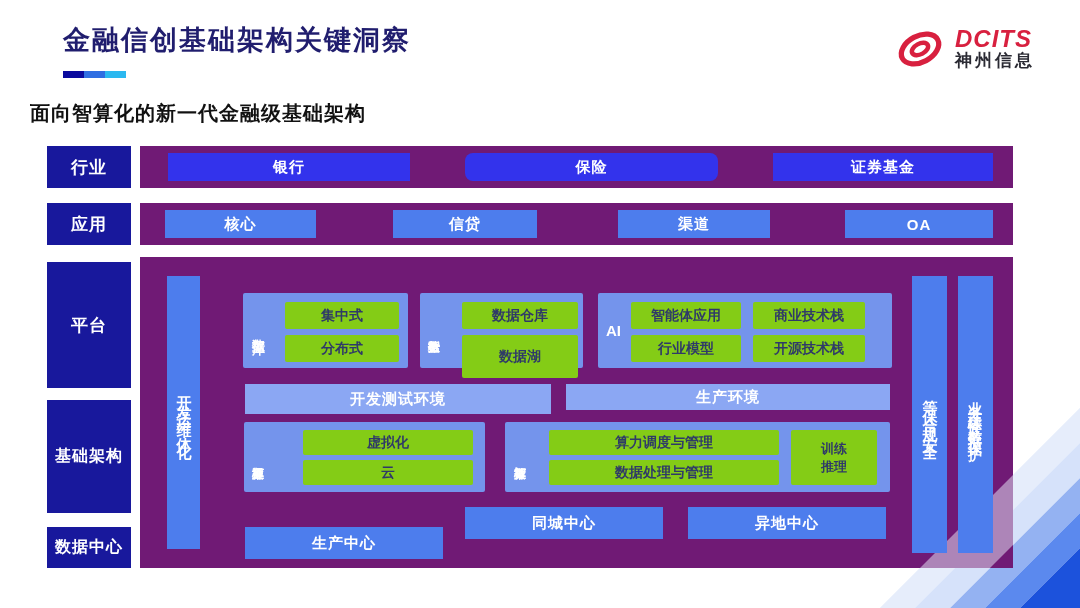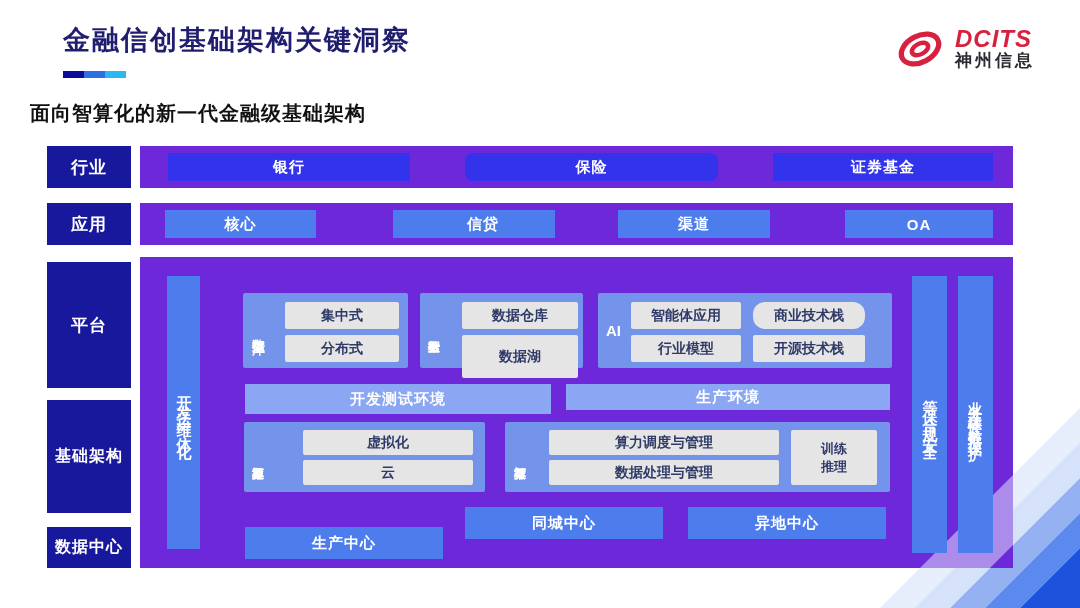--- a/index.html
+++ b/index.html
@@ -4,27 +4,27 @@
 <style>
   html,body{margin:0;padding:0;background:#fff;}
   .canvas{position:relative;width:1080px;height:608px;background:#fff;overflow:hidden;
           font-family:"Liberation Sans","DejaVu Sans",sans-serif;}
   .abs{position:absolute;}
   .flexc{display:flex;align-items:center;justify-content:center;}
   .title{font-size:27px;font-weight:bold;color:#201d6e;letter-spacing:2px;}
   .subtitle{font-size:20px;font-weight:bold;color:#111;letter-spacing:1px;}
   .useg{height:7px;display:inline-block;}
   .navy{background:#18189c;color:#fff;font-weight:bold;font-size:17px;letter-spacing:1px;}
-  .gray{background:#6d28d9;}
+  .gray{background:#701a75;}
   .btn1{background:#3333ec;color:#fff;font-weight:bold;font-size:15px;letter-spacing:1px;}
   .btn2{background:#4d7ded;color:#fff;font-weight:bold;font-size:15px;letter-spacing:1px;}
   .envbar{background:#8ba7f3;color:#fff;font-weight:bold;font-size:15px;letter-spacing:1px;}
   .group{background:#7494ec;border-radius:2px;}
   .glabel{color:#fff;font-weight:bold;font-size:13px;}
-  .lightbox{background:#e5e5e5;color:#2f3a68;font-weight:bold;font-size:14px;border-radius:2px;}
+  .lightbox{background:#84cc16;color:#2f3a68;font-weight:bold;font-size:14px;border-radius:2px;}
   .pillar{background:#4d7ded;color:#fff;font-weight:bold;}
   .vtext{writing-mode:vertical-rl;text-orientation:upright;}
   .band{position:absolute;inset:0;}
   .brand{color:#d8203f;font-weight:900;font-style:italic;font-size:24px;letter-spacing:1px;line-height:1;}
   .company{color:#2a2a33;font-weight:bold;font-size:17px;letter-spacing:3px;line-height:1.2;}
 </style>
 </head>
 <body>
 
 <div class="canvas">
@@ -64,21 +64,21 @@
   <div class="abs navy flexc" style="left:47px;top:527px;width:84px;height:41px;font-size:16px;">数据中心</div>
 
   <div class="abs gray" style="left:140px;top:146px;width:873px;height:42px;">
     <div class="abs btn1 flexc" style="left:28px;top:7px;width:242px;height:28px;">银行</div>
     <div class="abs btn1 flexc" style="left:325px;top:7px;width:253px;height:28px;border-radius:8px;">保险</div>
     <div class="abs btn1 flexc" style="left:633px;top:7px;width:220px;height:28px;">证券基金</div>
   </div>
 
   <div class="abs gray" style="left:140px;top:203px;width:873px;height:42px;">
     <div class="abs btn2 flexc" style="left:25px;top:7px;width:151px;height:28px;">核心</div>
-    <div class="abs btn2 flexc" style="left:253px;top:7px;width:144px;height:28px;padding-left:18px;">信贷</div>
+    <div class="abs btn2 flexc" style="left:253px;top:7px;width:144px;height:28px;">信贷</div>
     <div class="abs btn2 flexc" style="left:478px;top:7px;width:152px;height:28px;">渠道</div>
     <div class="abs btn2 flexc" style="left:705px;top:7px;width:148px;height:28px;">OA</div>
   </div>
 
   <div class="abs gray" style="left:140px;top:257px;width:873px;height:311px;"></div>
 
   <div class="abs pillar flexc vtext" style="left:167px;top:276px;width:33px;height:273px;font-size:15px;letter-spacing:8px;">开发运维一体化</div>
 
   <div class="abs group" style="left:243px;top:293px;width:165px;height:75px;">
     <div class="abs glabel vtext flexc" style="left:6px;top:0;height:75px;letter-spacing:1px;">数据库</div>
@@ -88,21 +88,21 @@
 
   <div class="abs group" style="left:420px;top:293px;width:163px;height:75px;">
     <div class="abs glabel vtext flexc" style="left:5px;top:0;height:75px;font-size:12px;">数据分析</div>
     <div class="abs lightbox flexc" style="left:42px;top:9px;width:116px;height:27px;">数据仓库</div>
     <div class="abs lightbox flexc" style="left:42px;top:42px;width:116px;height:43px;">数据湖</div>
   </div>
 
   <div class="abs group" style="left:598px;top:293px;width:294px;height:75px;">
     <div class="abs glabel flexc" style="left:8px;top:0;height:75px;font-size:15px;">AI</div>
     <div class="abs lightbox flexc" style="left:33px;top:9px;width:110px;height:27px;">智能体应用</div>
-    <div class="abs lightbox flexc" style="left:155px;top:9px;width:112px;height:27px;border-radius:12px;">商业技术栈</div>
+    <div class="abs lightbox flexc" style="left:155px;top:9px;width:112px;height:27px;">商业技术栈</div>
     <div class="abs lightbox flexc" style="left:33px;top:42px;width:110px;height:27px;">行业模型</div>
     <div class="abs lightbox flexc" style="left:155px;top:42px;width:112px;height:27px;">开源技术栈</div>
   </div>
 
   <div class="abs envbar flexc" style="left:245px;top:384px;width:306px;height:30px;">开发测试环境</div>
   <div class="abs envbar flexc" style="left:566px;top:384px;width:324px;height:26px;">生产环境</div>
 
   <div class="abs group" style="left:244px;top:422px;width:241px;height:70px;">
     <div class="abs glabel vtext flexc" style="left:5px;top:0;height:70px;font-size:12px;">通算框架</div>
     <div class="abs lightbox flexc" style="left:59px;top:8px;width:170px;height:25px;">虚拟化</div>

